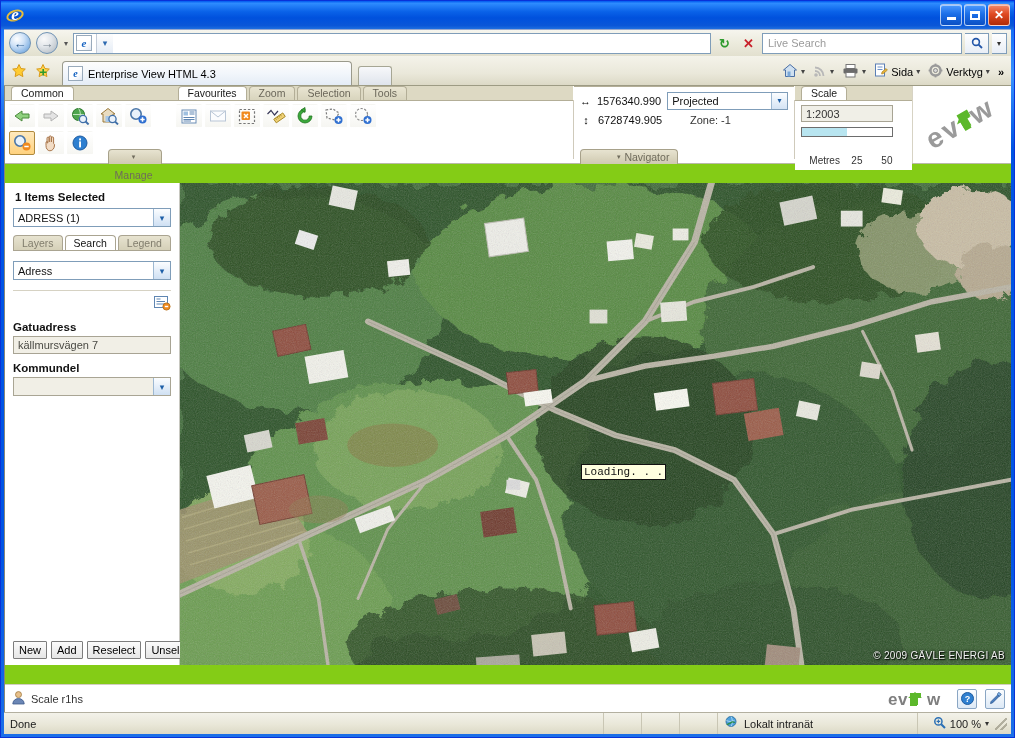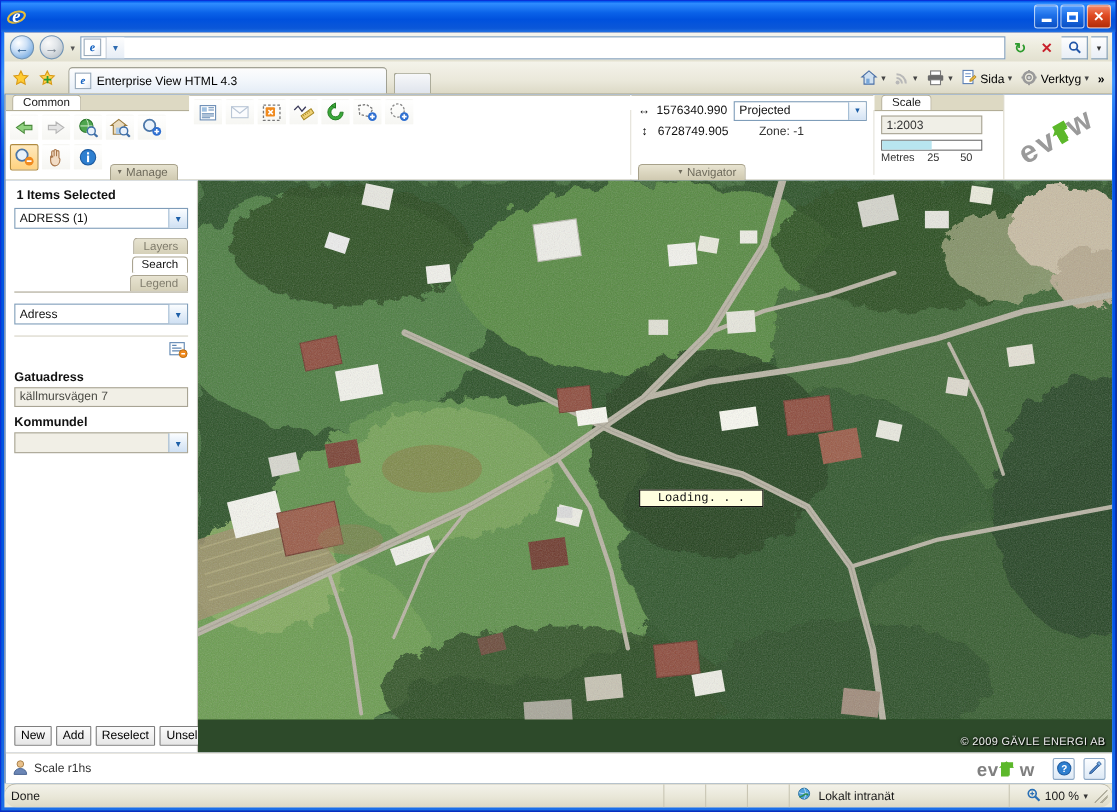--- a/index.html
+++ b/index.html
@@ -175,25 +175,26 @@
   }
   #tabrow .right-cmds { margin-left:auto; display:flex; align-items:center; gap:2px; margin-bottom:3px; }
   .cmd { display:flex; align-items:center; gap:3px; padding:2px 3px; font-size:11px; color:#000; white-space:nowrap; }
   .cmd .ci { font-size:13px; line-height:1; }
   .cmd .cc { font-size:8px; color:#444; }
   .cmd.dim { color:#9a9a9a; }
 
   
   #page {
     flex: 1 1 auto;
-    background:#3b82f6;
+    background:#84cc16;
     display:flex; flex-direction:column;
     border-left: 1px solid #86867a;
     overflow: hidden;
     position: relative;
+    gap: 19px;
   }
 
   
   #apptoolbar {
     height: 78px; flex:0 0 78px;
     background: #ffffff;
     display:flex; position: relative;
     border-bottom: 1px solid #b9b9a8;
   }
   .tb-group { position: relative; display:flex; flex-direction:column; }
@@ -240,21 +241,21 @@
     color:#1d5fa8; font-size:8px;
   }
   .zone-txt { font-size:11px; color:#333; }
 
   .scale-field {
     width: 92px; height: 17px; background:#f0efe7; border:1px solid #a8a494;
     font-size:11px; color:#333; padding-left:4px; display:flex; align-items:center;
   }
   .scalebar { width: 92px; height: 10px; border:1px solid #6d6d6d; background:#fff; display:flex; margin-top:5px;}
   .scalebar .fill { width:50%; background:#b8e5f0; }
-  .scale-lbls { width: 100px; display:flex; font-size:10px; color:#333; margin-top:1px; }
+  .scale-lbls { width: 100px; display:flex; font-size:10px; color:#333; margin-top:18px;justify-content:center; }
   .scale-lbls span:nth-child(1){ width:42px; }
   .scale-lbls span:nth-child(2){ width:30px; }
 
   #brandcorner {
     margin-left:auto; width: 100px; background:#fff;
     display:flex; align-items:center; justify-content:center;
     border-left: 1px solid #d7d3c4;
   }
 
   
@@ -271,21 +272,21 @@
     height: 19px; background:#fff; border:1px solid #7f9db9;
     display:flex; align-items:center; padding-left:4px; font-size:11px; color:#111;
   }
   .combo .arrow {
     margin-left:auto; width:17px; height:17px; background: linear-gradient(180deg,#fbfdff,#cfe0f3);
     border-left:1px solid #9db8d2; display:flex;align-items:center;justify-content:center;
     color:#1d5fa8; font-size:9px;
   }
   .combo.disabled { background:#f1efe6; border-color:#a9a594; color:#6a6a60; }
 
-  #panel-tabs { display:flex; align-items:flex-end; margin-top: 8px; gap:2px;flex-direction:column; }
+  #panel-tabs { display:flex; align-items:flex-end; margin-top: 8px; gap:2px; }
   .ptab {
     height: 15px; padding: 0 8px; font-size:10.5px; line-height:14px;
     background: linear-gradient(180deg,#e7e3d0,#d5d0b8); color:#817d6d;
     border:1px solid #aaa491; border-bottom:none; border-radius:4px 4px 0 0;
   }
   .ptab.active { background:#fff; color:#111; }
   #panel-sep { height:1px; background:#aaa491; margin-bottom: 10px; }
 
   .thin-rule { height:1px; background:#d6d2c3; margin: 10px 0 4px 0; }
   .row-right { display:flex; justify-content:flex-end; }
@@ -302,21 +303,21 @@
     border:1px solid #7d7d7d; border-radius:1px;
     display:flex; align-items:center; justify-content:center;
   }
 
   
   #mapwrap { flex:1 1 auto; position:relative; overflow:hidden; background:#2d4a2a; }
   #mapcanvas { position:absolute; inset:0; }
   #loading-tip {
     position:absolute; left: 401px; top: 281px;
     background:#ffffdf; border:1px solid #111; color:#111;
-    font-size:11px; padding: 1px 16px; font-family:"Liberation Mono", monospace;
+    font-size:11px; padding: 1px 2px; font-family:"Liberation Mono", monospace;
     white-space:nowrap;
   }
   #map-copyright {
     position:absolute; right:6px; bottom:4px;
     font-size:10px; color:#eee; letter-spacing:.3px;
     text-shadow: 0 0 3px rgba(0,0,0,.9), 1px 1px 1px rgba(0,0,0,.9);
     white-space:nowrap;
   }
 
   
@@ -332,21 +333,20 @@
     background: linear-gradient(180deg,#fbfdff,#dde9f6);
     display:flex;align-items:center;justify-content:center;
   }
 
   
   #statusbar {
     height: 22px; flex:0 0 22px;
     background: linear-gradient(180deg,#f3f2ea 0%,#e9e7d8 55%,#dcd9c6 100%);
     display:flex; align-items:center; font-size:11px; color:#1a1a1a;
     border-top:1px solid #b3b0a0;
-    border-radius:11px;
   }
   #statusbar .seg { height:100%; display:flex; align-items:center; padding: 0 6px; border-right:1px solid #c9c6b4; }
   #statusbar .sb-done { width: 600px; }
   #statusbar .sb-blank { width: 38px; }
   #statusbar .zone { width: 200px; gap:5px; }
   #statusbar .zoom { margin-left:auto; gap:4px; padding-right: 4px; border-right:none; }
   .grip { width:12px; height:12px; margin-left:2px; opacity:.6;
     background:
       linear-gradient(135deg, transparent 45%, #8d8a78 45%, #8d8a78 55%, transparent 55%),
       linear-gradient(135deg, transparent 70%, #8d8a78 70%, #8d8a78 80%, transparent 80%);
@@ -389,20 +389,23 @@
       <div class="dropcaret">▾</div>
 
       <div id="urlbox">
         <div class="pageicon"></div>
         <div class="urldrop">▾</div>
       </div>
 
       <div class="sqbtn refresh">↻</div>
       <div class="sqbtn stop">✕</div>
 
+      <div id="searchbox">
+        <span class="ph">Live Search</span>
+      </div>
       <div id="searchgo">
         <svg width="12" height="12" viewBox="0 0 12 12">
             <circle cx="5" cy="5" r="3.4" fill="none" stroke="#2256a8" stroke-width="1.6"></circle>
             <line x1="7.6" y1="7.6" x2="11" y2="11" stroke="#2256a8" stroke-width="1.8"></line>
           </svg>
       </div>
       <div id="searchdrop">▾</div>
     </div>
 
     <div id="tabrow">
@@ -546,28 +549,34 @@
                   </svg>
               </div>
               <div class="tbi">
                 <svg width="18" height="18" viewBox="0 0 18 18">
                     <circle cx="9" cy="9" r="7" fill="#2e7fd0" stroke="#1d5ba0" stroke-width="1"></circle>
                     <rect x="8.1" y="7.4" width="1.9" height="6" fill="#fff"></rect>
                     <rect x="8.1" y="4.4" width="1.9" height="2" fill="#fff"></rect>
                   </svg>
               </div>
             </div>
-            <div class="pill" style="left:auto; right:10px;">
+            <div class="pill" style="left:auto; right:10px;flex-direction:column;">
               <span class="tri">▾</span>
               <span>Manage</span>
             </div>
           </div>
         </div>
 
         <div class="tb-group" style="width:405px;">
+          <div class="tb-tabs">
+            <div class="tb-tab active">Favourites</div>
+            <div class="tb-tab">Zoom</div>
+            <div class="tb-tab">Selection</div>
+            <div class="tb-tab">Tools</div>
+          </div>
           <div class="tb-body">
             <div class="icon-row">
               <div class="tbi">
                 <svg width="18" height="17" viewBox="0 0 18 17">
                     <rect x="2" y="2" width="14" height="13" fill="#fff" stroke="#6b8db5" stroke-width="1"></rect>
                     <rect x="3.5" y="3.5" width="4.5" height="4" fill="#9fc0e0"></rect>
                     <g stroke="#5f86b2" stroke-width="1">
                       <line x1="9.5" y1="4" x2="14.5" y2="4"></line>
                       <line x1="9.5" y1="6" x2="14.5" y2="6"></line>
                       <line x1="3.5" y1="9.5" x2="14.5" y2="9.5"></line>

